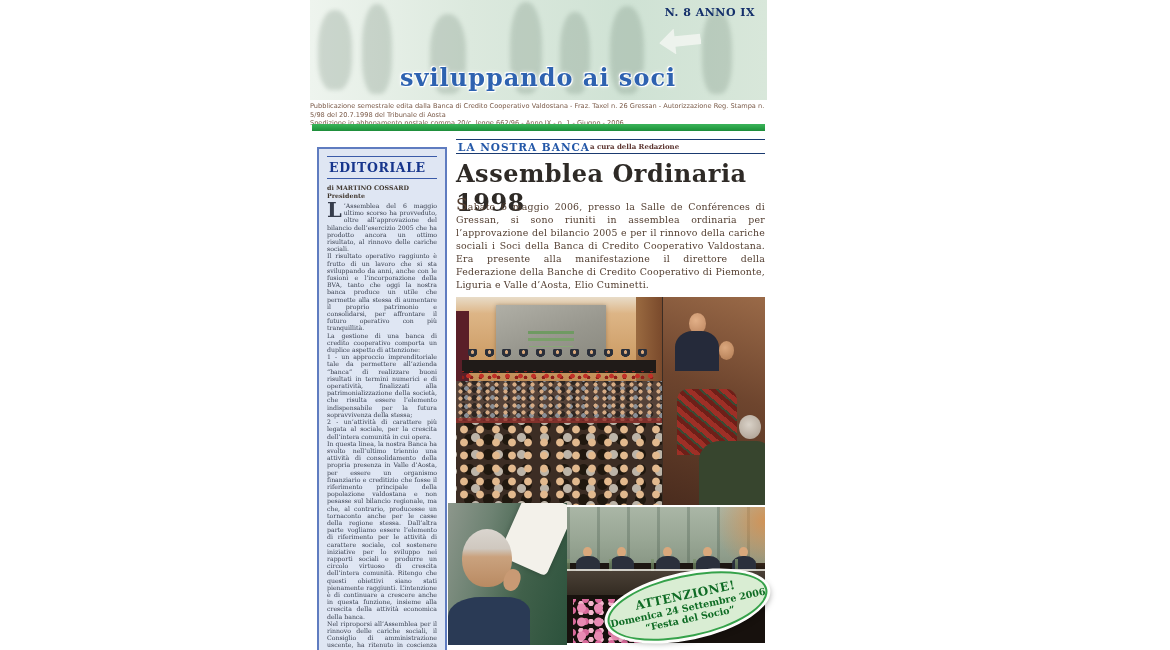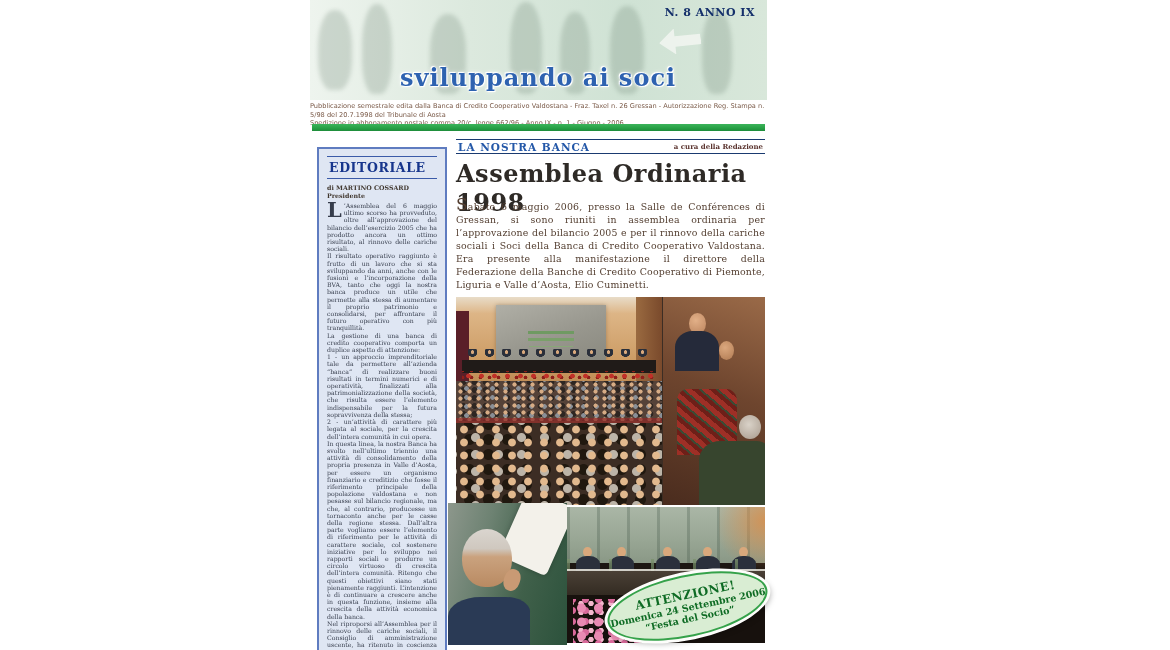--- a/index.html
+++ b/index.html
@@ -36,23 +36,23 @@
   .ed-rule{height:0;border-top:1.5px solid #3a5aa8;margin:2px 0;}
   .ed-title{font-size:12.5px;font-weight:bold;color:#16358c;letter-spacing:.6px;padding:1px 0 1px 2px;}
   .ed-byline{margin-top:5px;font-size:6.3px;line-height:7.5px;font-weight:bold;color:#40372f;}
   .ed-text{margin-top:3px;color:#363d4c;font-size:6.2px;line-height:7.2px;text-align:justify;}
   .ed-para{margin:0;}
   .ed-dropcap{float:left;font-size:21px;line-height:16px;padding-right:2px;color:#363d4c;font-weight:bold;}
 
   
   .section-head{position:absolute;left:146px;top:139px;width:309px;height:15px;
     border-top:1.5px solid #1a3a70;border-bottom:1.5px solid #1a3a70;box-sizing:border-box;
-    display:flex;justify-content:space-between;align-items:center;padding:0 2px;}
+    display:flex;justify-content:flex-start;align-items:center;padding:0 2px;}
   .section-label{font-size:10.5px;font-weight:bold;color:#2458a8;letter-spacing:1px;}
-  .section-credit{font-size:7px;font-weight:bold;color:#5a332e;margin-left:41px;}
+  .section-credit{font-size:7px;font-weight:bold;color:#5a332e;}
   .article-title{position:absolute;left:146px;top:159px;width:309px;font-size:24px;font-weight:600;
     color:#2e2a26;letter-spacing:.5px;}
   .article-body{position:absolute;left:146px;top:199px;width:309px;font-size:9.4px;line-height:13px;
     text-align:justify;color:#523d2f;letter-spacing:.2px;}
   .art-dropcap{font-size:17px;line-height:10px;}
 
   
   .photo{position:absolute;overflow:hidden;}
   .photo-main{left:146px;top:297px;width:309px;height:208px;background:#3c2d24;}
   .hall{position:absolute;left:0;top:0;width:206px;height:208px;

